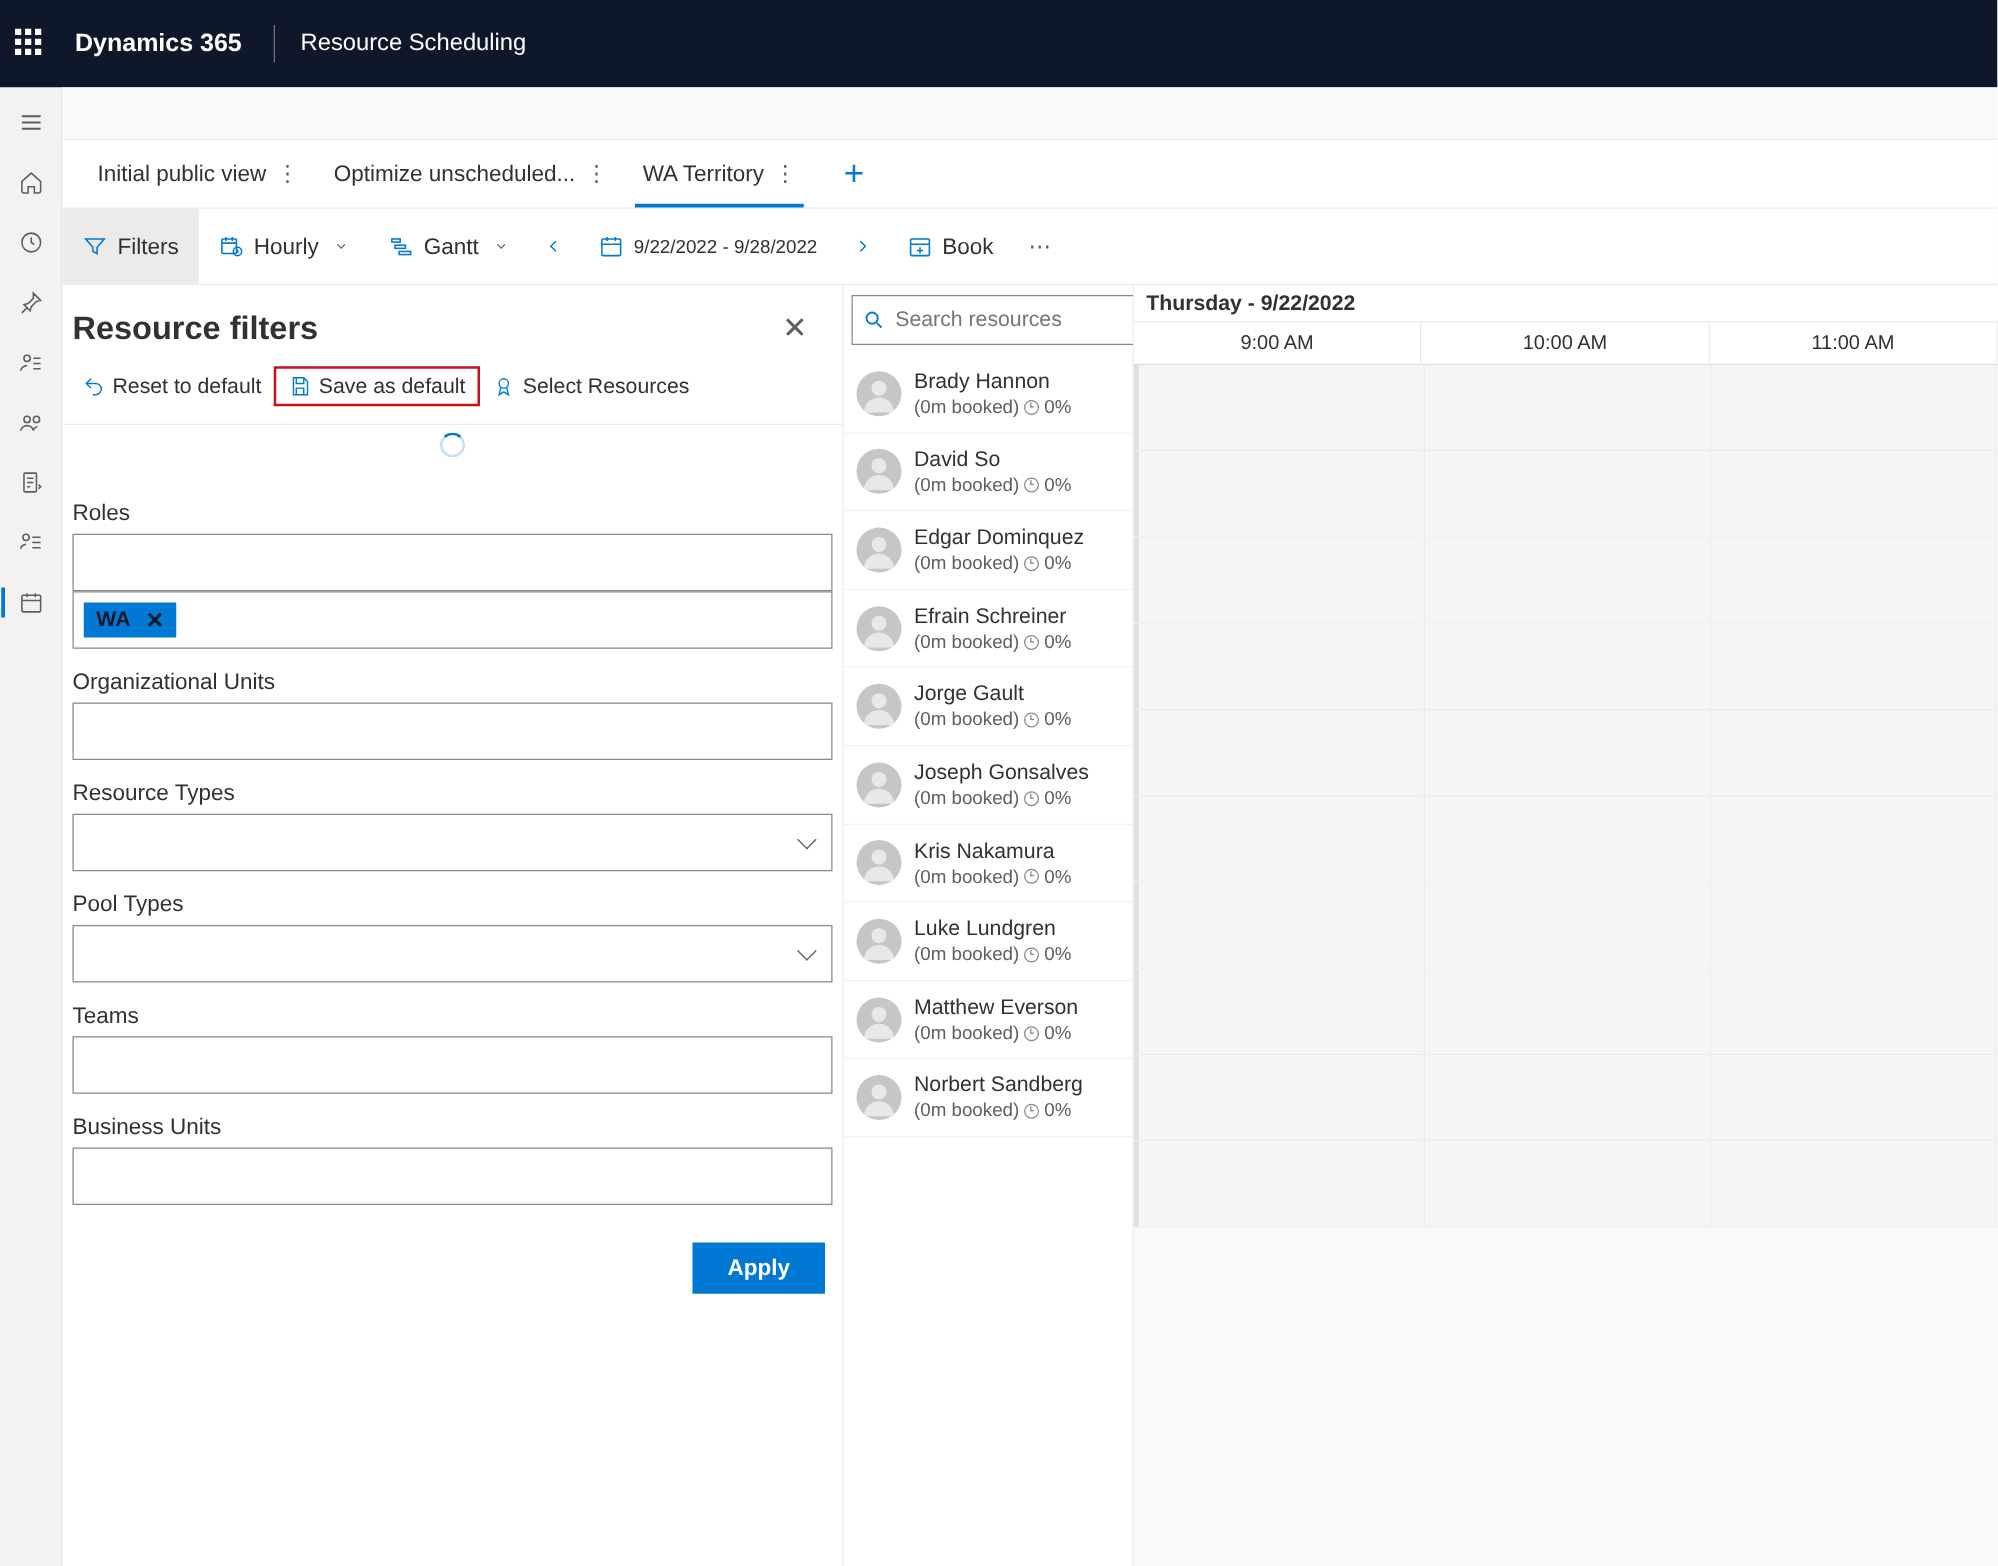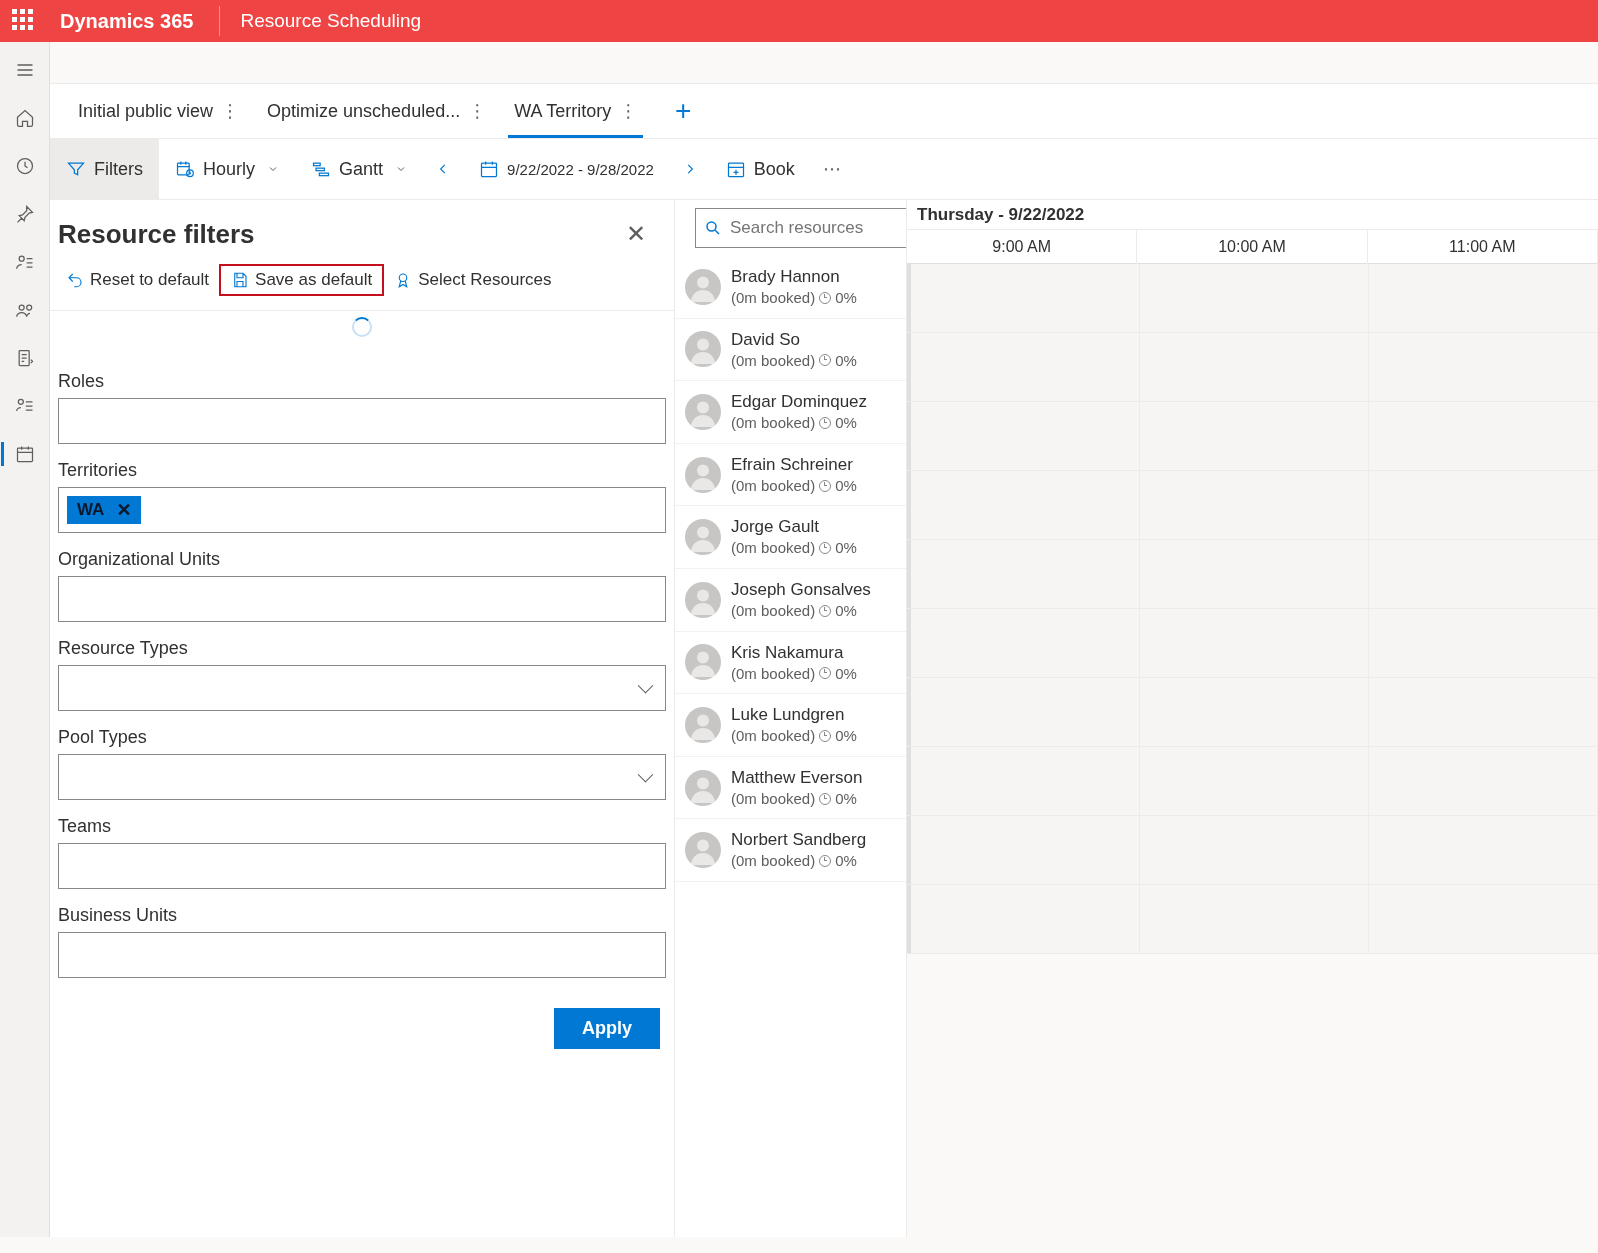--- a/index.html
+++ b/index.html
@@ -1,19 +1,19 @@
 <!DOCTYPE html>
 <html><head>
 <meta charset="utf-8">
 <style>
   * { box-sizing: border-box; margin: 0; padding: 0; font-family: "Segoe UI", Arial, sans-serif; }
   body { width: 1598px; height: 1253px; overflow: hidden; background: #faf9f8; color: #323130; }
 
   
-  .topbar { height: 42px; background: #ef4444; color: #fff; display: flex; align-items: center; padding: 0 12px; }
+  .topbar { height: 70px; background: #0f172a; color: #fff; display: flex; align-items: center; padding: 0 12px; }
   .topbar .waffle { width: 24px; height: 24px; margin-right: 24px; display:grid; grid-template-columns:repeat(3,5px); grid-template-rows:repeat(3,5px); gap:3px; cursor:pointer;}
   .topbar .waffle span { background:#fff; width:5px; height:5px; }
   .topbar .brand { font-size: 20px; font-weight:600; margin-right: 26px; }
   .topbar .divider { width:1px; height:30px; background: rgba(255,255,255,.4); margin-right:20px;}
   .topbar .module { font-size: 19px; font-weight:400; }
 
   
   .app { display:flex; height: calc(100% - 58px); }
   .leftnav { width: 50px; background:#f3f2f1; border-right:1px solid #e1dfdd; display:flex; flex-direction:column; align-items:center; padding-top:8px; gap: 8px;}
   .leftnav .navitem { width:48px; height:40px; display:flex; align-items:center; justify-content:center; cursor:pointer; position:relative;}
@@ -62,21 +62,21 @@
   .fieldgroup .control { width:100%; min-height:46px; border:1px solid #8a8886; background:#fff; padding:4px 8px; display:flex; align-items:center; flex-wrap:wrap; gap:6px; font-size:16px;}
   .fieldgroup .control.dropdown { position:relative;}
   .fieldgroup .control.dropdown::after { content:""; position:absolute; right:14px; top:50%; width:10px; height:10px; border-right:1.5px solid #605e5c; border-bottom:1.5px solid #605e5c; transform: translateY(-70%) rotate(45deg);}
   .chip { background:#0078d4; color:#0f172a; padding:4px 10px; display:flex; align-items:center; gap:12px; font-size:17px; font-weight:600;}
   .chip .chipx { cursor:pointer; font-size:18px; line-height:1;}
   .applybtn { align-self:flex-end; margin:30px 14px 0 0; background:#0078d4; color:#fff; border:none; padding:10px 28px; font-size:18px; font-weight:600; cursor:pointer;}
 
   
   .schedulewrap { flex:1; display:flex; overflow:hidden;}
   .rescol { width:232px; border-right:1px solid #edebe9; display:flex; flex-direction:column; overflow-y:auto;}
-  .searchbox { display:flex; align-items:center; margin:8px 20px; border:1px solid #8a8886; height:40px; padding:0 8px; gap:8px;}
+  .searchbox { display:flex; align-items:center; margin:8px 6px; border:1px solid #8a8886; height:40px; padding:0 8px; gap:8px;}
   .searchbox svg { width:18px; height:18px; stroke:#0078d4; fill:none; stroke-width:2;}
   .searchbox input { border:none; outline:none; flex:1; font-size:17px; color:#605e5c; background:transparent;}
   .searchrow { display:flex; align-items:center;}
   .resrow { display:flex; align-items:center; gap:10px; padding:10px 10px; border-bottom:1px solid #f3f2f1;}
   .resrow .avatar { width:36px; height:36px; border-radius:50%; background:#c8c6c4; flex-shrink:0; overflow:hidden; display:flex; align-items:center; justify-content:center;}
   .resrow .avatar svg { width:36px; height:36px;}
   .resrow .txt { display:flex; flex-direction:column; line-height:1.3;}
   .resrow .name { font-size:17px; color:#323130;}
   .resrow .sub { font-size:15px; color:#605e5c; display:flex; align-items:center; gap:4px;}
   .resrow .sub .dot { width:12px; height:12px; border:1.5px solid #8a8886; border-radius:50%; position:relative;}
@@ -290,21 +290,20 @@
               </svg>
             <span>Select Resources</span>
           </div>
         </div>
         <div class="spinner"></div>
 
         <div class="fieldgroup">
           <label>Roles</label>
           <div class="control"></div>
 
-          <label>Territories</label>
           <div class="control">
             <div class="chip">
               <span>WA</span>
               <span class="chipx">✕</span>
             </div>
           </div>
 
           <label>Organizational Units</label>
           <div class="control"></div>
 

